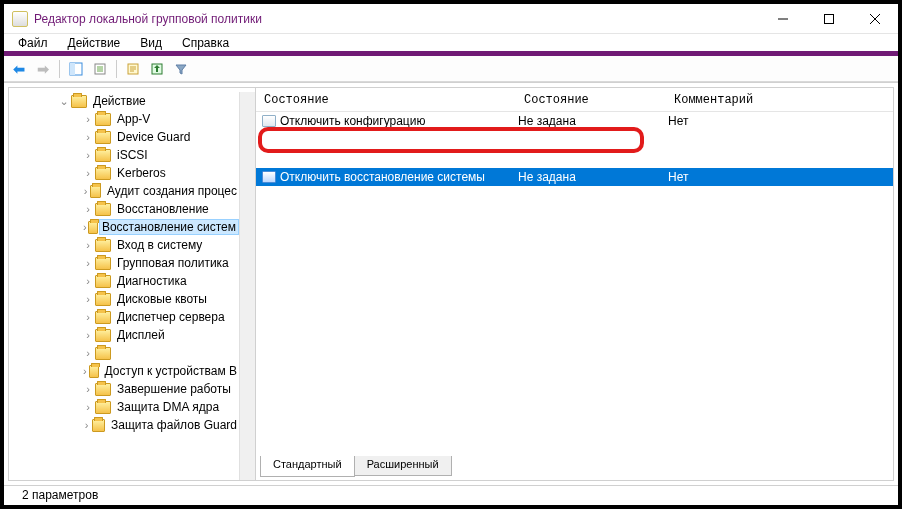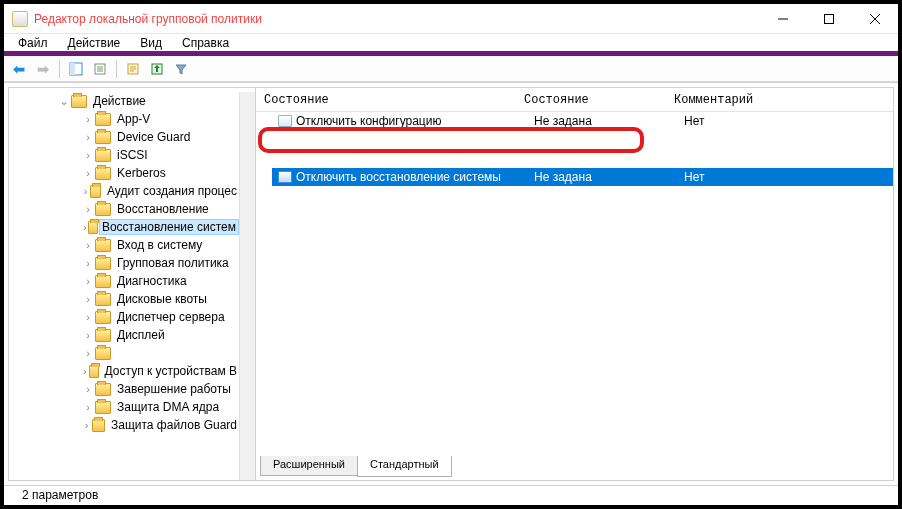--- a/index.html
+++ b/index.html
@@ -6,21 +6,21 @@
   body { margin: 0; background: #fff; }
   .outer {
     width: 902px; height: 509px;
     border: 4px solid #000; background: #fff;
     display: flex; flex-direction: column;
   }
   .titlebar {
     height: 30px; display: flex; align-items: center;
     padding: 0 0 0 8px; border-bottom: 1px solid #e5e5e5;
   }
-  .titlebar .title { flex: 1; font-size: 12px; color: #ef4444; }
+  .titlebar .title { flex: 1; font-size: 12px; color: #701a75; }
   .win-controls { display: flex; height: 100%; }
   .win-btn { width: 46px; display: flex; align-items: center; justify-content: center; color: #000; font-size: 14px; }
   .app-icon {
     width: 16px; height: 16px; margin-right: 6px;
     background: linear-gradient(#fff, #ddd);
     border: 1px solid #d0c060; border-radius: 2px;
   }
   .menubar {
     height: 22px; display: flex; align-items: center; gap: 4px;
     padding: 0 6px; border-bottom: 5px solid #701a75;
@@ -52,21 +52,21 @@
     display: flex; flex-direction: column; overflow: hidden;
   }
   .columns {
     height: 24px; display: flex; align-items: center;
     border-bottom: 1px solid #e5e5e5;
   }
   .col { padding: 4px 8px; color: #000; font-family: Liberation Mono, monospace; }
   .col.c1 { flex: 0 0 260px; }
   .col.c2 { flex: 0 0 150px; }
   .col.c3 { flex: 1; }
-  .rows { flex: 1; position: relative; padding-left: 16px; }
+  .rows { flex: 1; position: relative; }
   .row {
     height: 18px; display: flex; align-items: center; padding-left: 6px;
     cursor: default;
   }
   .row .cell1 { flex: 0 0 254px; display: flex; align-items: center; gap: 4px; overflow: hidden; white-space: nowrap; }
   .row .cell2 { flex: 0 0 150px; padding-left: 2px; }
   .row .cell3 { flex: 1; padding-left: 2px; }
   .row .setting-icon {
     width: 14px; height: 12px;
     background: linear-gradient(#fff, #e0e8f0);
@@ -344,22 +344,22 @@
                 <span class="setting-icon"></span>
                 <span>Отключить восстановление системы</span>
               </div>
               <div class="cell2">Не задана</div>
               <div class="cell3">Нет</div>
             </div>
             <div class="highlight-ring"></div>
         </div>
 
         <div class="tabs">
+          <div class="tab active">Стандартный</div>
           <div class="tab">Расширенный</div>
-          <div class="tab active">Стандартный</div>
         </div>
       </div>
     </div>
   </div>
 
   <div class="statusbar">
     <span>2 параметров</span>
   </div>
 </div>
 

